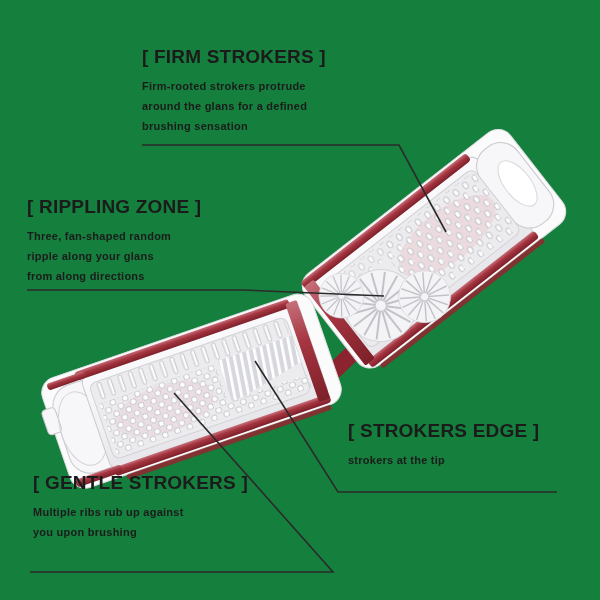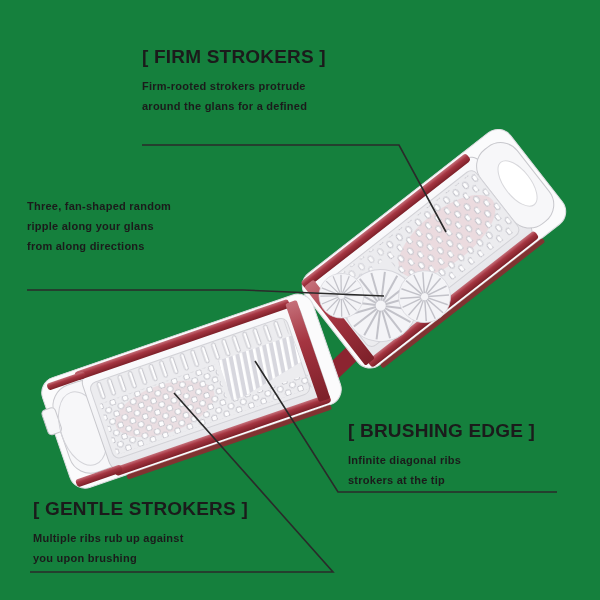--- a/index.html
+++ b/index.html
@@ -7,21 +7,21 @@
     position:relative;width:600px;height:600px;background:#15803d;
     overflow:hidden;font-family:"Liberation Sans",sans-serif;
   }
   #scene{position:absolute;left:0;top:0;}
   .callout{position:absolute;color:#1b1b1b;}
   .c-title{font-size:19px;font-weight:700;letter-spacing:.2px;white-space:nowrap;margin-bottom:8px;}
   .c-line{font-size:11px;font-weight:700;letter-spacing:.25px;line-height:20px;white-space:nowrap;}
   #c-firm{left:142px;top:46px;}
   #c-rippling{left:27px;top:196px;}
   #c-brushing{left:348px;top:420px;}
-  #c-gentle{left:33px;top:498px;}
+  #c-gentle{left:33px;top:472px;}
 </style>
 </head>
 <body>
 
 <div id="stage">
 
   <svg id="scene" width="600" height="600" viewBox="0 0 600 600">
     <defs>
       <linearGradient id="redG" x1="0" y1="0" x2="0" y2="1">
         <stop offset="0" stop-color="#C5707A"></stop>
@@ -134,31 +134,32 @@
       <path d="M27,290 H243 L384,296"></path>
       <path d="M255,361 L338,492 H557"></path>
       <path d="M30,572 H333 L174,393"></path>
     </g>
   </svg>
 
   <div class="callout" id="c-firm">
     <div class="c-title">[ FIRM STROKERS ]</div>
     <div class="c-line">Firm-rooted strokers protrude</div>
     <div class="c-line">around the glans for a defined</div>
+    <div class="c-line">brushing sensation</div>
   </div>
 
   <div class="callout" id="c-rippling">
+    <div class="c-title">[ RIPPLING ZONE ]</div>
     <div class="c-line">Three, fan-shaped random</div>
     <div class="c-line">ripple along your glans</div>
     <div class="c-line">from along directions</div>
   </div>
 
   <div class="callout" id="c-brushing">
-    <div class="c-title">[ BRUSHING EDGE ]</div>
-    <div class="c-line">Infinite diagonal ribs</div>
+    <div class="c-title">[ STROKERS EDGE ]</div>
     <div class="c-line">strokers at the tip</div>
   </div>
 
   <div class="callout" id="c-gentle">
     <div class="c-title">[ GENTLE STROKERS ]</div>
     <div class="c-line">Multiple ribs rub up against</div>
     <div class="c-line">you upon brushing</div>
   </div>
 
 </div>

